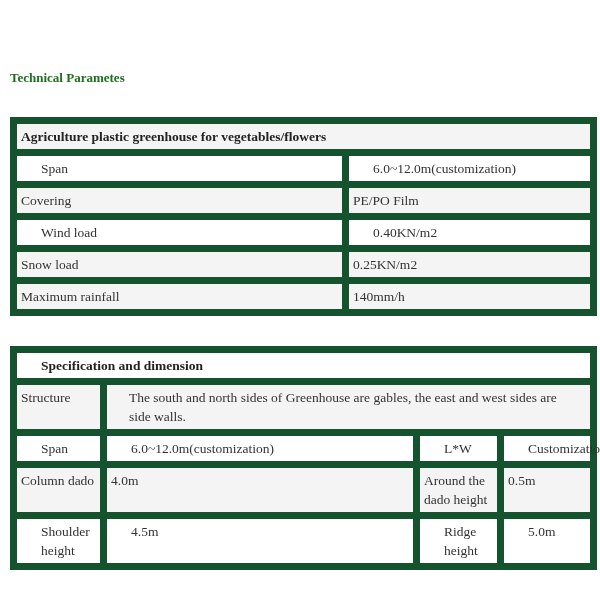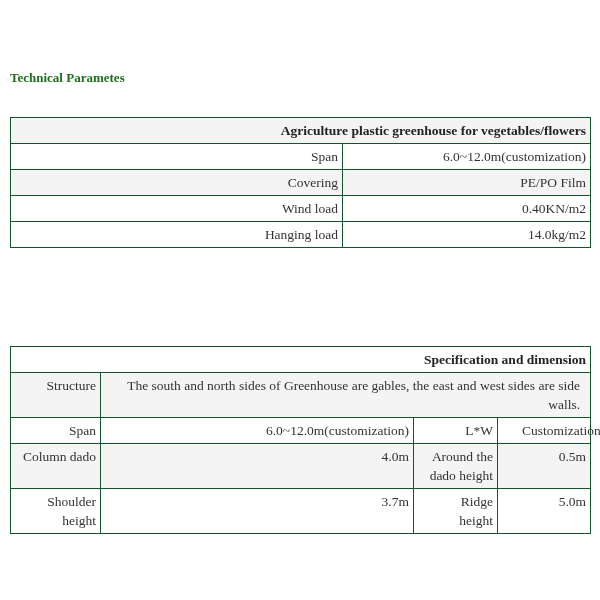--- a/index.html
+++ b/index.html
@@ -28,22 +28,22 @@
     table {
       position: absolute;
       border-collapse: collapse;
       left: 10px;
       width: 580px;
       table-layout: fixed;
       font-size: 13.5px;
       color: #333333;
     }
     td {
-      border: 1px solid #14532d;
-      text-align: right;
+      border: 7px solid #14532d;
+      text-align: left;
       vertical-align: top;
       padding: 3px 4px 3px 4px;
       line-height: 19px;
     }
     tr.alt td { background: #f4f4f4; }
     tr.plain td { background: #ffffff; padding-left: 24px; }
     td.head {
       font-weight: bold;
       color: #222222;
       font-size: 13.5px;
@@ -71,23 +71,27 @@
     <td>6.0~12.0m(customization)</td>
   </tr>
   <tr class="alt">
     <td>Covering</td>
     <td>PE/PO Film</td>
   </tr>
   <tr class="plain">
     <td>Wind load</td>
     <td>0.40KN/m2</td>
   </tr>
-  <tr class="plain">
-    <td>Hanging load</td>
-    <td>14.0kg/m2</td>
+  <tr class="alt">
+    <td>Snow load</td>
+    <td>0.25KN/m2</td>
+  </tr>
+  <tr class="alt">
+    <td>Maximum rainfall</td>
+    <td>140mm/h</td>
   </tr>
 </tbody>
   </table>
 
 <table id="t2">
   <colgroup>
     <col style="width:90px">
     <col style="width:313px">
     <col style="width:84px">
     <col style="width:93px">
@@ -107,18 +111,18 @@
     <td>Customization</td>
   </tr>
   <tr class="alt">
     <td>Column dado</td>
     <td>4.0m</td>
     <td>Around the dado height</td>
     <td>0.5m</td>
   </tr>
   <tr class="plain">
     <td>Shoulder height</td>
-    <td>3.7m</td>
+    <td>4.5m</td>
     <td style="height:38px;margin-top:19px;">Ridge height</td>
     <td>5.0m</td>
   </tr>
 </tbody>
   </table>
 
 </body></html>

